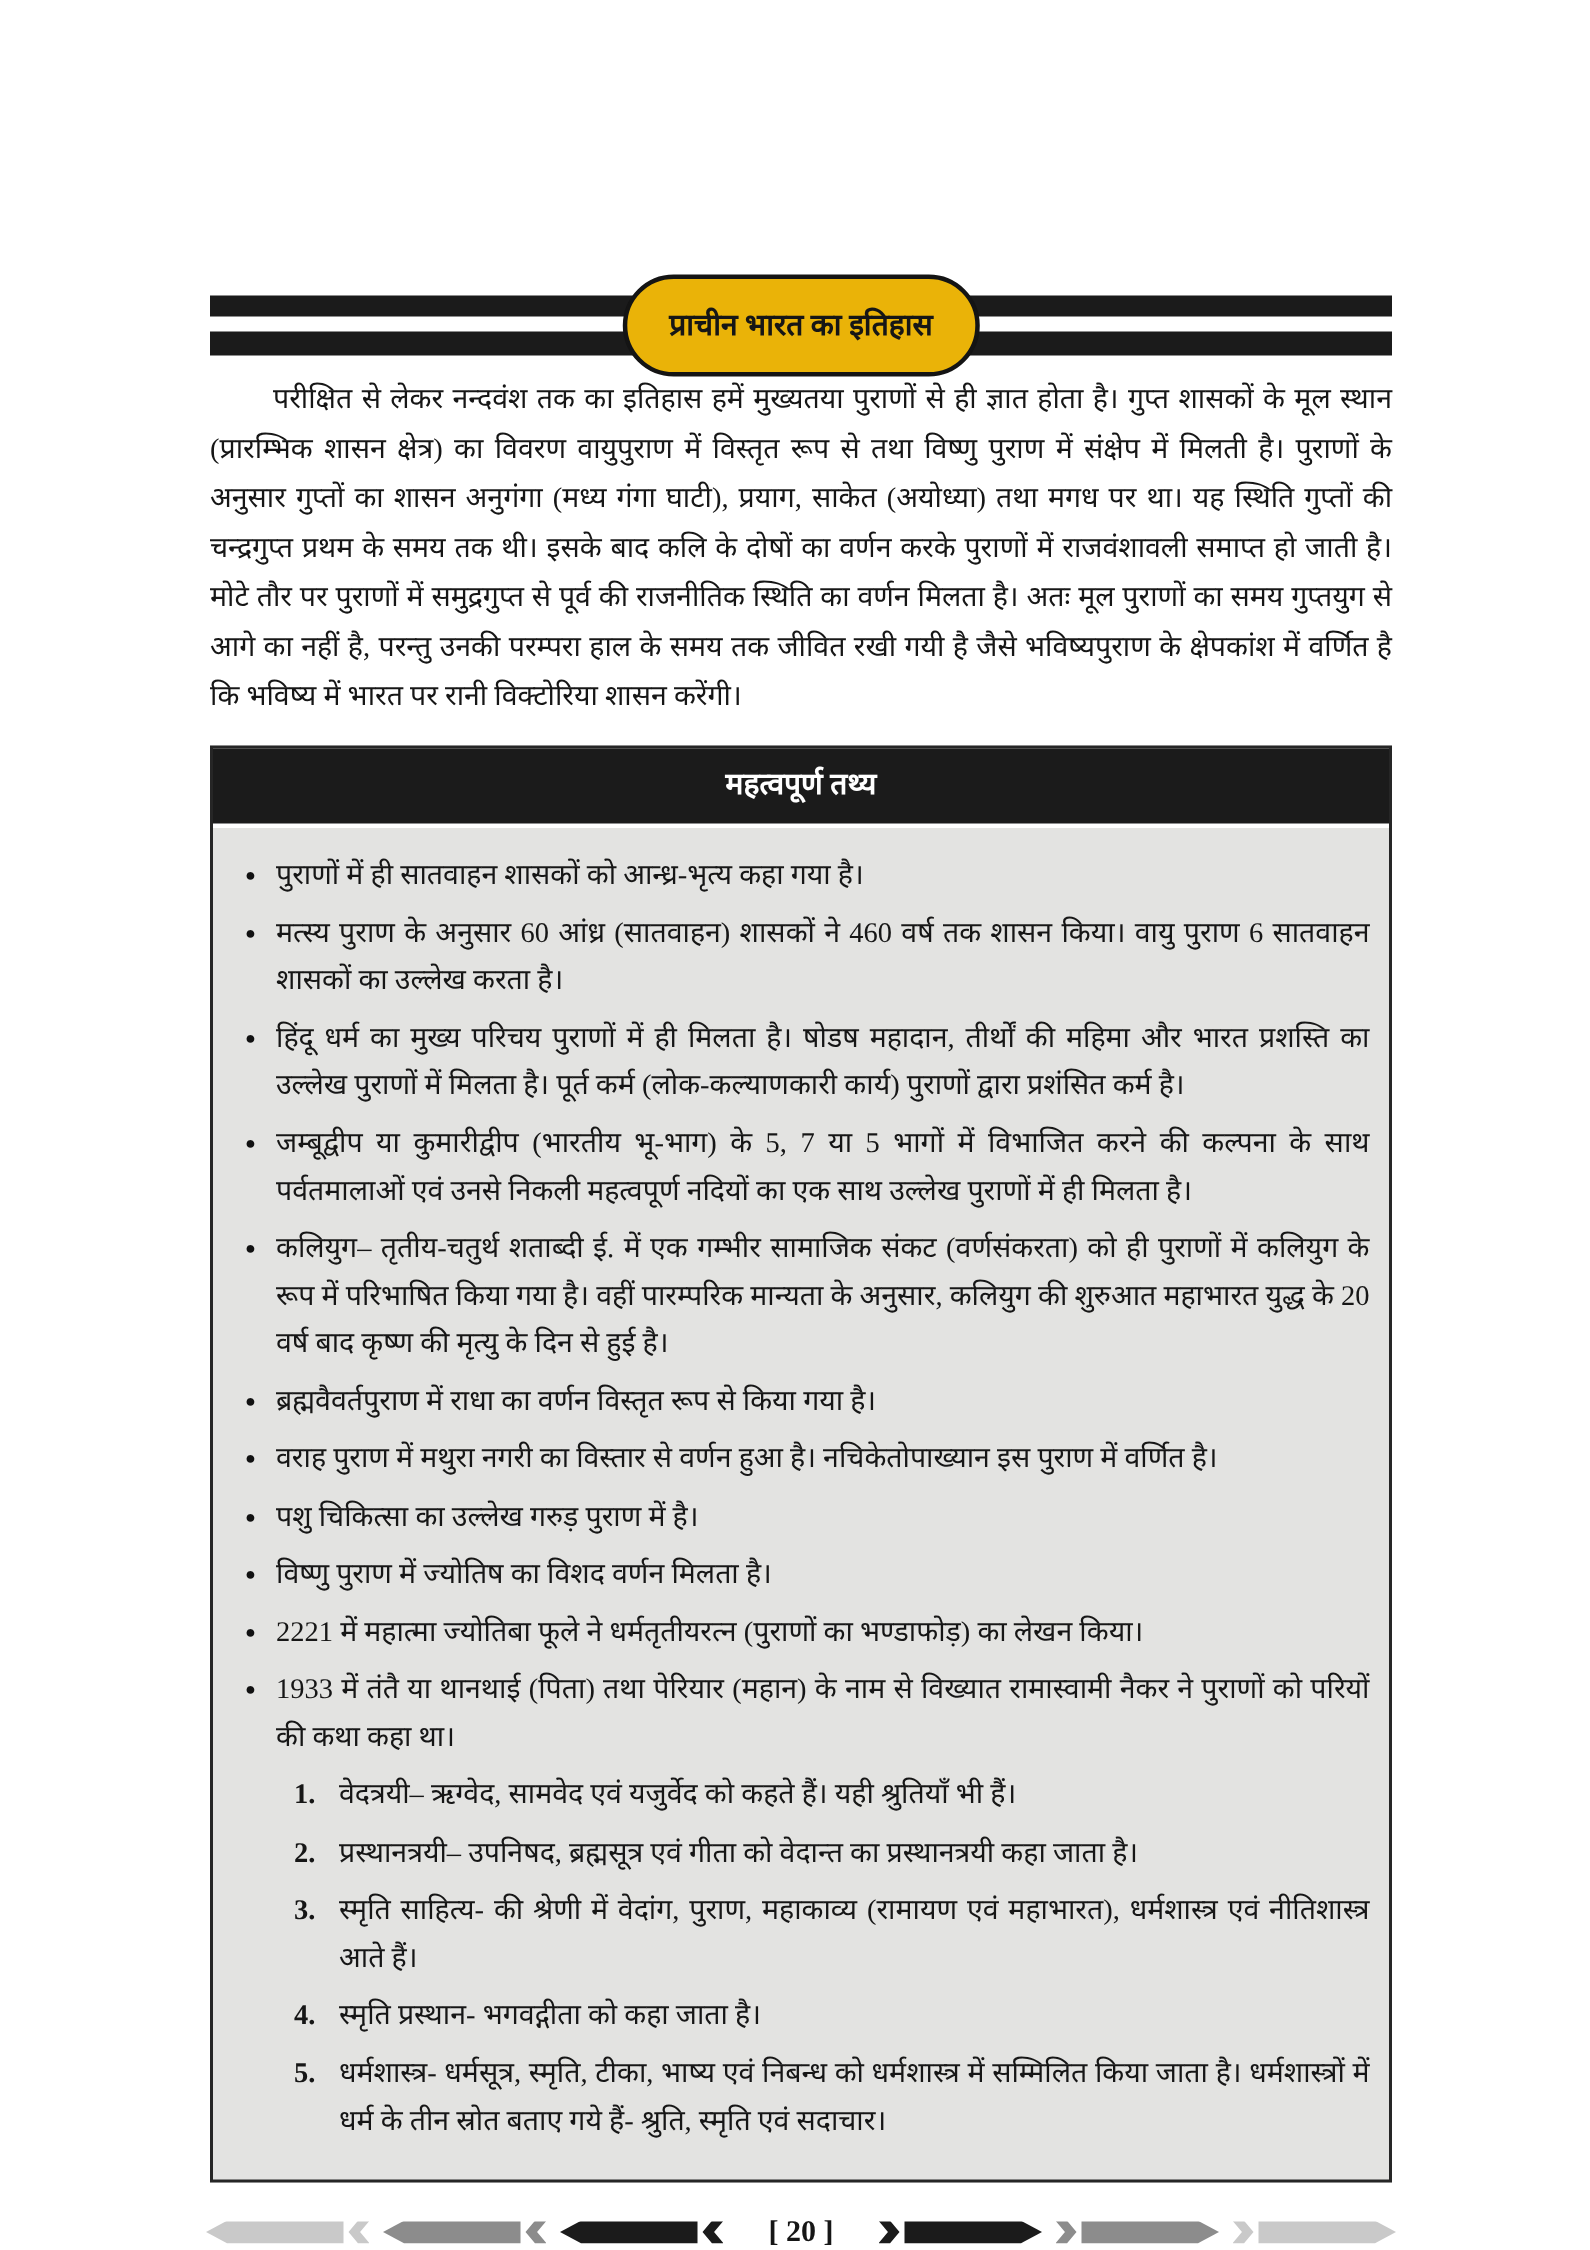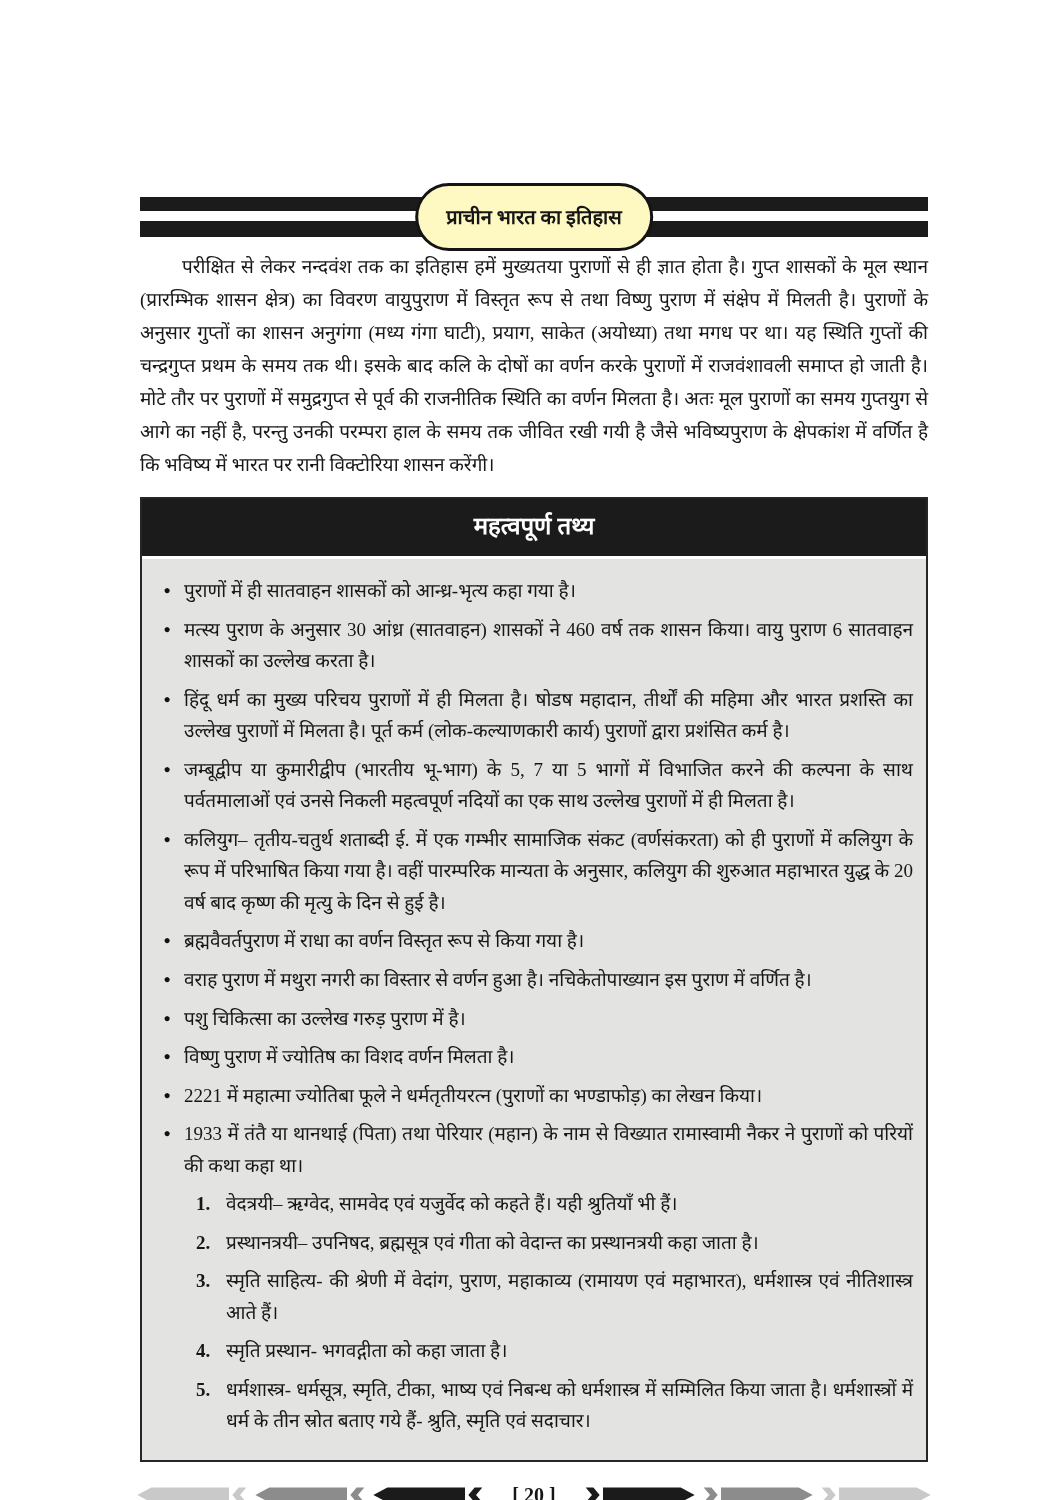--- a/index.html
+++ b/index.html
@@ -12,35 +12,35 @@
   .page{position:relative;width:1060px;height:1500px;overflow:hidden;}
   .content{position:absolute;left:140px;top:196px;width:788px;}
 
   
   .banner{position:relative;height:42px;}
   .banner .bar{position:absolute;left:0;right:0;background:#1b1b1b;}
   .banner .bar.t{top:1px;height:14px;}
   .banner .bar.b{bottom:1px;height:16px;}
   .banner .pill{
     position:absolute;left:50%;top:50%;transform:translate(-50%,-50%);
-    background:#fef9c3;border:3px solid #141414;border-radius:999px;
+    background:#eab308;border:3px solid #141414;border-radius:999px;
     padding:14px 28px;font-weight:bold;font-size:20px;white-space:nowrap;z-index:2;
   }
 
   
   .intro{
     margin:12px 0 16px 0;text-align:justify;text-indent:42px;
     line-height:1.74;
   }
 
   
   .factbox{border:2px solid #262626;background:#e3e3e1;}
   .factbox-title{
     background:#1b1b1b;color:#ffffff;text-align:center;font-weight:bold;
-    font-size:24px;padding:7px 0 9px 0;border-bottom:3px solid #ffffff;
+    font-size:20px;padding:7px 0 9px 0;border-bottom:3px solid #ffffff;
   }
   .factbox-body{padding:16px 13px 16px 8px;line-height:1.66;}
   .fact-item{display:flex;margin-bottom:7px;}
   .fact-item .dot{
     width:34px;min-width:34px;text-align:center;font-size:12px;
     line-height:31px;color:#111;
   }
   .fact-item .fact-text{flex:1;text-align:justify;}
   .num-item{display:flex;margin-bottom:7px;padding-left:46px;}
   .num-item .num{font-weight:bold;min-width:30px;}
@@ -76,21 +76,21 @@
 
     <div class="factbox">
       <div class="factbox-title">महत्वपूर्ण तथ्य</div>
       <div class="factbox-body">
           <div class="fact-item">
             <span class="dot">●</span>
             <div class="fact-text"><span>पुराणों में ही </span><span class="b">सातवाहन शासकों</span><span> को </span><span class="b">आन्ध्र-भृत्य</span><span> कहा गया है।</span></div>
           </div>
           <div class="fact-item">
             <span class="dot">●</span>
-            <div class="fact-text"><span>मत्स्य पुराण के अनुसार </span><span class="b">30</span><span> आंध्र (सातवाहन) शासकों ने 460 वर्ष तक शासन किया। वायु पुराण </span><span class="b">6</span><span> सातवाहन शासकों का उल्लेख करता है।</span></div>
+            <div class="fact-text"><span>मत्स्य पुराण के अनुसार </span><span class="b">60</span><span> आंध्र (सातवाहन) शासकों ने 460 वर्ष तक शासन किया। वायु पुराण </span><span class="b">6</span><span> सातवाहन शासकों का उल्लेख करता है।</span></div>
           </div>
           <div class="fact-item">
             <span class="dot">●</span>
             <div class="fact-text"><span>हिंदू धर्म का मुख्य परिचय पुराणों में ही मिलता है। </span><span class="b">षोडष महादान, तीर्थों की महिमा</span><span> और </span><span class="b">भारत प्रशस्ति</span><span> का उल्लेख पुराणों में मिलता है। </span><span class="b">पूर्त कर्म</span><span> (लोक-कल्याणकारी कार्य) पुराणों द्वारा प्रशंसित कर्म है।</span></div>
           </div>
           <div class="fact-item">
             <span class="dot">●</span>
             <div class="fact-text"><span>जम्बूद्वीप या कुमारीद्वीप (भारतीय भू-भाग) के 5, 7 या 5 भागों में विभाजित करने की कल्पना के साथ </span><span class="b">पर्वतमालाओं एवं उनसे निकली महत्वपूर्ण नदियों का एक साथ उल्लेख</span><span> पुराणों में ही मिलता है।</span></div>
           </div>
           <div class="fact-item">

